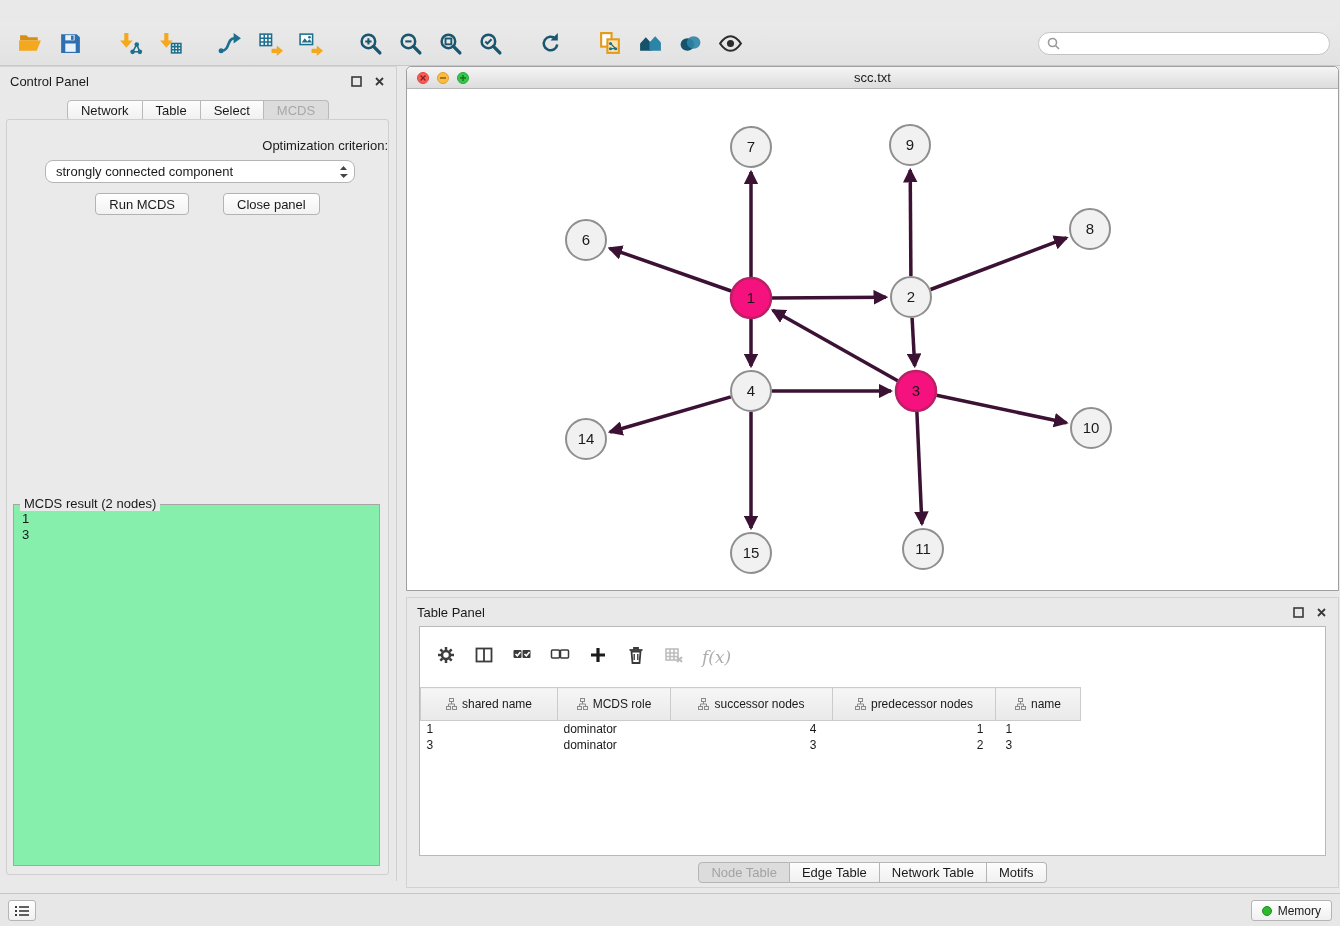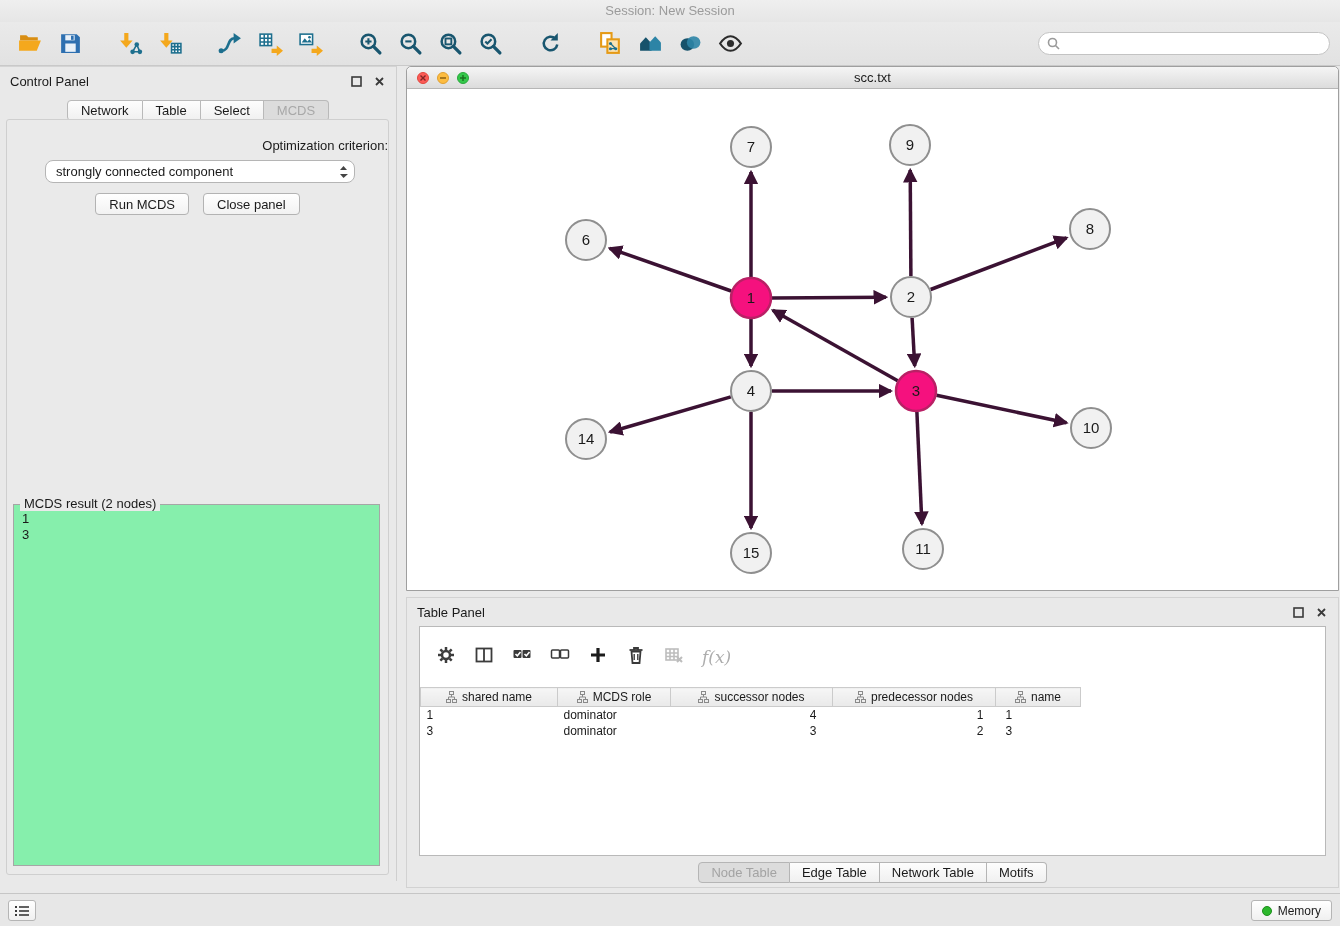--- a/index.html
+++ b/index.html
@@ -37,21 +37,21 @@
   .cp-tab:last-child { border-radius:0 4px 4px 0; }
   .cp-tab.active { background:#dcdcdc; color:#a8a8a8; }
   .cp-content { position:absolute; left:6px; right:7px; top:52px; bottom:6px; border:1px solid #cfcfcf;
                 border-radius:3px; background:#eaeaea; }
   .opt-label { position:absolute; top:18px; left:0; right:0; text-align:right; font-size:13px; }
   .dropdown { position:absolute; left:38px; top:40px; width:310px; height:23px; background:#fff;
               border:1px solid #b5b5b5; border-radius:8px; display:flex; align-items:center;
               justify-content:space-between; padding:0 6px 0 10px; font-size:13px; }
   .btn-row { position:absolute; top:73px; left:0; right:0; display:flex; justify-content:center; gap:14px; }
   .btn { background:linear-gradient(#ffffff,#f2f2f2); border:1px solid #b3b3b3; border-radius:4px;
-         font-size:13px; height:22px; padding:0 13px; font-family:inherit; color:#1a1a1a; }
+         font-size:13px; height:22px; padding:0 13px; font-family:inherit; color:#1a1a1a;margin-left:20px; }
   .result-box { position:absolute; left:6px; right:8px; top:384px; bottom:8px; border:1px solid #a6a6a6; background:#86efac; }
   .result-legend { position:absolute; top:-9px; left:6px; background:#eaeaea; padding:0 4px; font-size:13px; }
   .result-lines { padding:6px 8px; font-size:13px; line-height:16px; }
 
   
   .network-window { position:absolute; left:406px; top:66px; width:933px; height:525px; background:#fff;
                     border:1px solid #9f9f9f; border-radius:5px 5px 0 0; }
   .nw-titlebar { height:22px; background:linear-gradient(#f5f5f5,#dcdcdc); border-bottom:1px solid #b6b6b6;
                  border-radius:5px 5px 0 0; position:relative; text-align:center; line-height:21px; font-size:13px; }
   .traffic { position:absolute; left:10px; top:5px; display:flex; gap:8px; }
@@ -64,21 +64,21 @@
 
   
   .table-panel { position:absolute; left:406px; top:597px; width:933px; height:291px; background:#e9e9e9;
                  border:1px solid #d2d2d2; }
   .tp-inner { position:absolute; left:12px; right:12px; top:28px; bottom:31px; background:#fff; border:1px solid #b9b9b9; }
   .tp-toolbar { height:60px; display:flex; align-items:center; gap:18px; padding:0 16px; }
   .tp-toolbar svg { width:20px; height:20px; }
   .fx { font-family:"DejaVu Serif",serif; font-style:italic; font-size:17px; color:#adadad; }
   table.data { border-collapse:collapse; table-layout:fixed; font-size:12px; }
   table.data th { background:linear-gradient(#f6f6f6,#e9e9e9); border:1px solid #cbcbcb; font-weight:normal;
-                  height:19px; text-align:center; white-space:nowrap; overflow:hidden;margin-top:6px; }
+                  height:33px; text-align:center; white-space:nowrap; overflow:hidden;margin-top:6px; }
   table.data th svg { vertical-align:-2px; margin-right:5px; }
   table.data td { height:16px; white-space:nowrap; overflow:hidden; }
   .tp-tabs { position:absolute; bottom:4px; left:0; right:0; display:flex; justify-content:center; }
   .tp-tab { padding:2px 12px; font-size:13px; background:linear-gradient(#fdfdfd,#f0f0f0);
             border:1px solid #b5b5b5; border-left:none; cursor:default; }
   .tp-tab:first-child { border-left:1px solid #b5b5b5; border-radius:4px 0 0 4px; }
   .tp-tab:last-child { border-radius:0 4px 4px 0; }
   .tp-tab.active { background:#dcdcdc; color:#a3a3a3; }
 
   
@@ -88,23 +88,20 @@
   .memory-btn { position:absolute; right:8px; top:6px; height:21px; border:1px solid #b5b5b5; border-radius:3px;
                 background:linear-gradient(#ffffff,#f0f0f0); display:flex; align-items:center; gap:6px;
                 padding:0 10px; font-size:12px; }
   .memory-dot { width:10px; height:10px; border-radius:50%; background:#2db82d; border:1px solid #1e8f1e; }
 </style>
 </head>
 <body>
 
 <div class="app">
 
-  <div class="titlebar">
-    <span>Session: New Session</span>
-  </div>
 
   <div class="toolbar">
     <div class="tb-group">
       <div class="tb-btn">
         <svg viewBox="0 0 24 24">
             <path d="M2 4h6l2 2h9v3H2z" fill="#d98e12"></path>
             <path d="M1 9h21l-4 10H1z" fill="#f4a81d"></path>
           </svg>
       </div>
       <div class="tb-btn">

